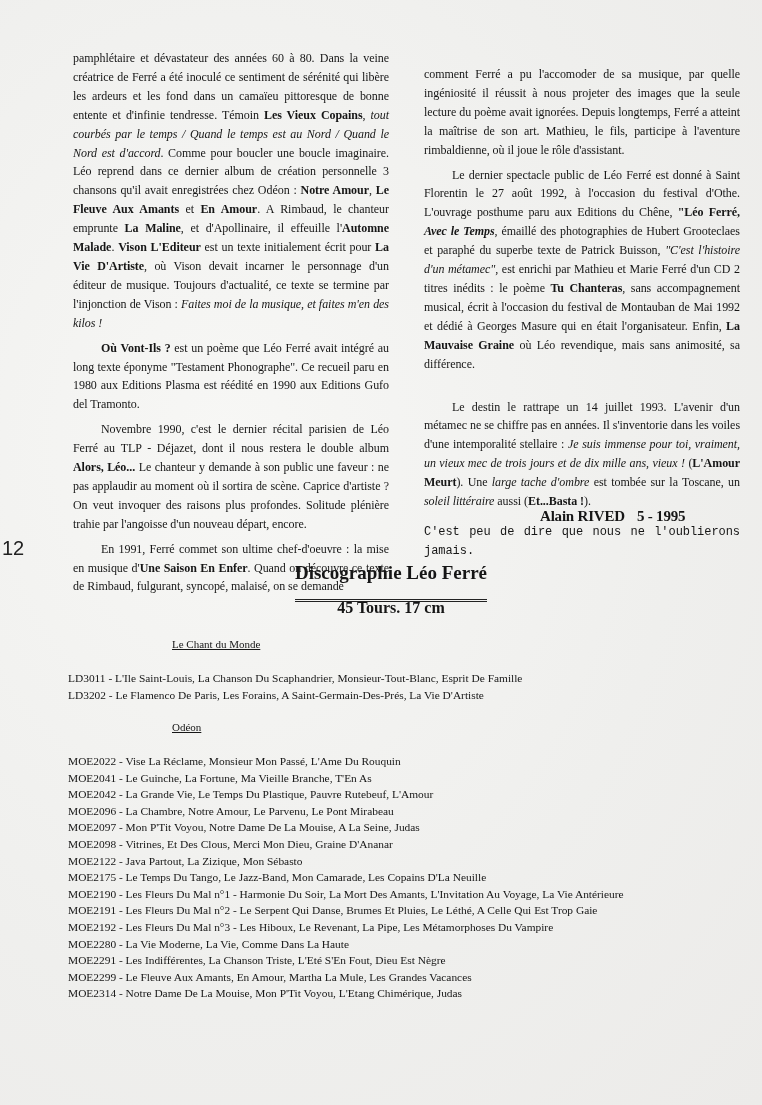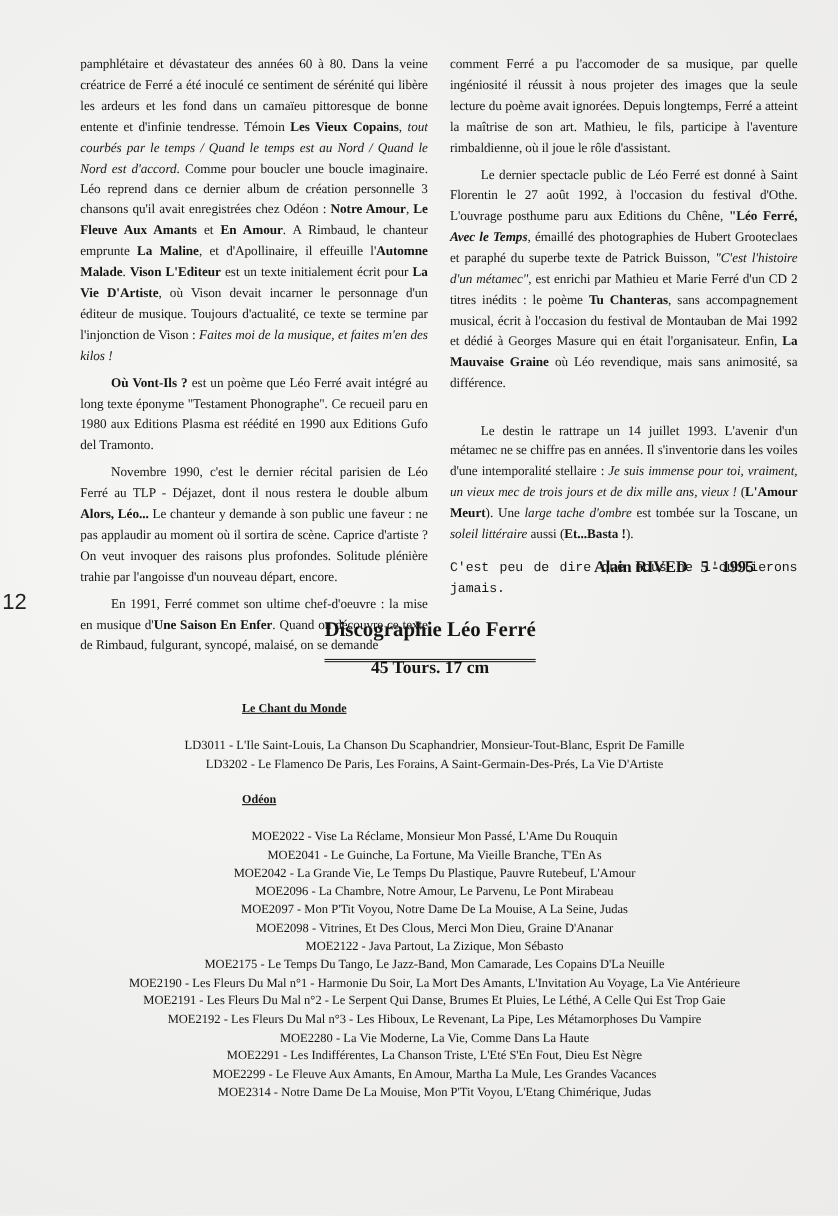--- a/index.html
+++ b/index.html
@@ -8,21 +8,21 @@
     background: #f3f3f1;
     background-image: radial-gradient(ellipse at 30% 40%, #f7f7f5 0%, #efefed 60%, #ecebe9 100%);
     font-family: "Liberation Serif", serif; color: #161616;
   }
   .col {
     position: absolute; top: 49px; width: 316px;
     font-size: 12px; line-height: 18.9px; text-align: justify;
     letter-spacing: -0.05px;
   }
   .col.left { left: 73px; }
-  .col.right { left: 409px; width: 316px; }
+  .col.right { left: 424px; width: 316px; margin-top: 16px; }
   .col p { margin: 0; }
   .indent { text-indent: 28px; }
   .gap-sm { margin-top: 6px !important; }
   .gap-lg { margin-top: 24px !important; }
   .gap-md { margin-top: 12px !important; font-family: Liberation Mono, monospace; }
   b { font-weight: bold; }
   i { font-style: italic; }
   .signature {
     position: absolute; left: 540px; top: 508px;
     font-size: 15px; font-weight: bold; letter-spacing: -0.2px;
@@ -38,25 +38,25 @@
   }
   .disc-title span {
     border-bottom: 3px double #222; padding-bottom: 16px; line-height: 22px;
   }
   .disc-sub {
     position: absolute; left: 0; width: 782px; top: 599px; text-align: center;
     font-size: 16px; font-weight: bold;
   }
   .label-head {
     position: absolute; left: 172px;
-    font-size: 11px; font-weight: bold; text-decoration: underline; margin-left: 48px;
+    font-size: 11px; font-weight: normal; text-decoration: underline;
   }
   .entries {
-    position: absolute; left: 55px; width: 680px;
-    font-size: 11.4px; line-height: 16.6px; white-space: nowrap; text-align: center;
+    position: absolute; left: 68px; width: 680px;
+    font-size: 11.4px; line-height: 16.6px; white-space: nowrap;
   }
   .entry { display: block; }
   .entry .sep { }
 </style>
 </head>
 <body>
 
 <div class="col left">
   <p><span>pamphlétaire et dévastateur des années 60 à 80. Dans la veine créatrice de Ferré a été inoculé ce sentiment de sérénité qui libère les ardeurs et les fond dans un camaïeu pittoresque de bonne entente et d'infinie tendresse. Témoin </span><b>Les Vieux Copains</b><span>, </span><i>tout courbés par le temps / Quand le temps est au Nord / Quand le Nord est d'accord</i><span>. Comme pour boucler une boucle imaginaire. Léo reprend dans ce dernier album de création personnelle 3 chansons qu'il avait enregistrées chez Odéon : </span><b>Notre Amour</b><span>, </span><b>Le Fleuve Aux Amants</b><span> et </span><b>En Amour</b><span>. A Rimbaud, le chanteur emprunte </span><b>La Maline</b><span>, et d'Apollinaire, il effeuille l'</span><b>Automne Malade</b><span>. </span><b>Vison L'Editeur</b><span> est un texte initialement écrit pour </span><b>La Vie D'Artiste</b><span>, où Vison devait incarner le personnage d'un éditeur de musique. Toujours d'actualité, ce texte se termine par l'injonction de Vison : </span><i>Faites moi de la musique, et faites m'en des kilos !</i></p>
 

